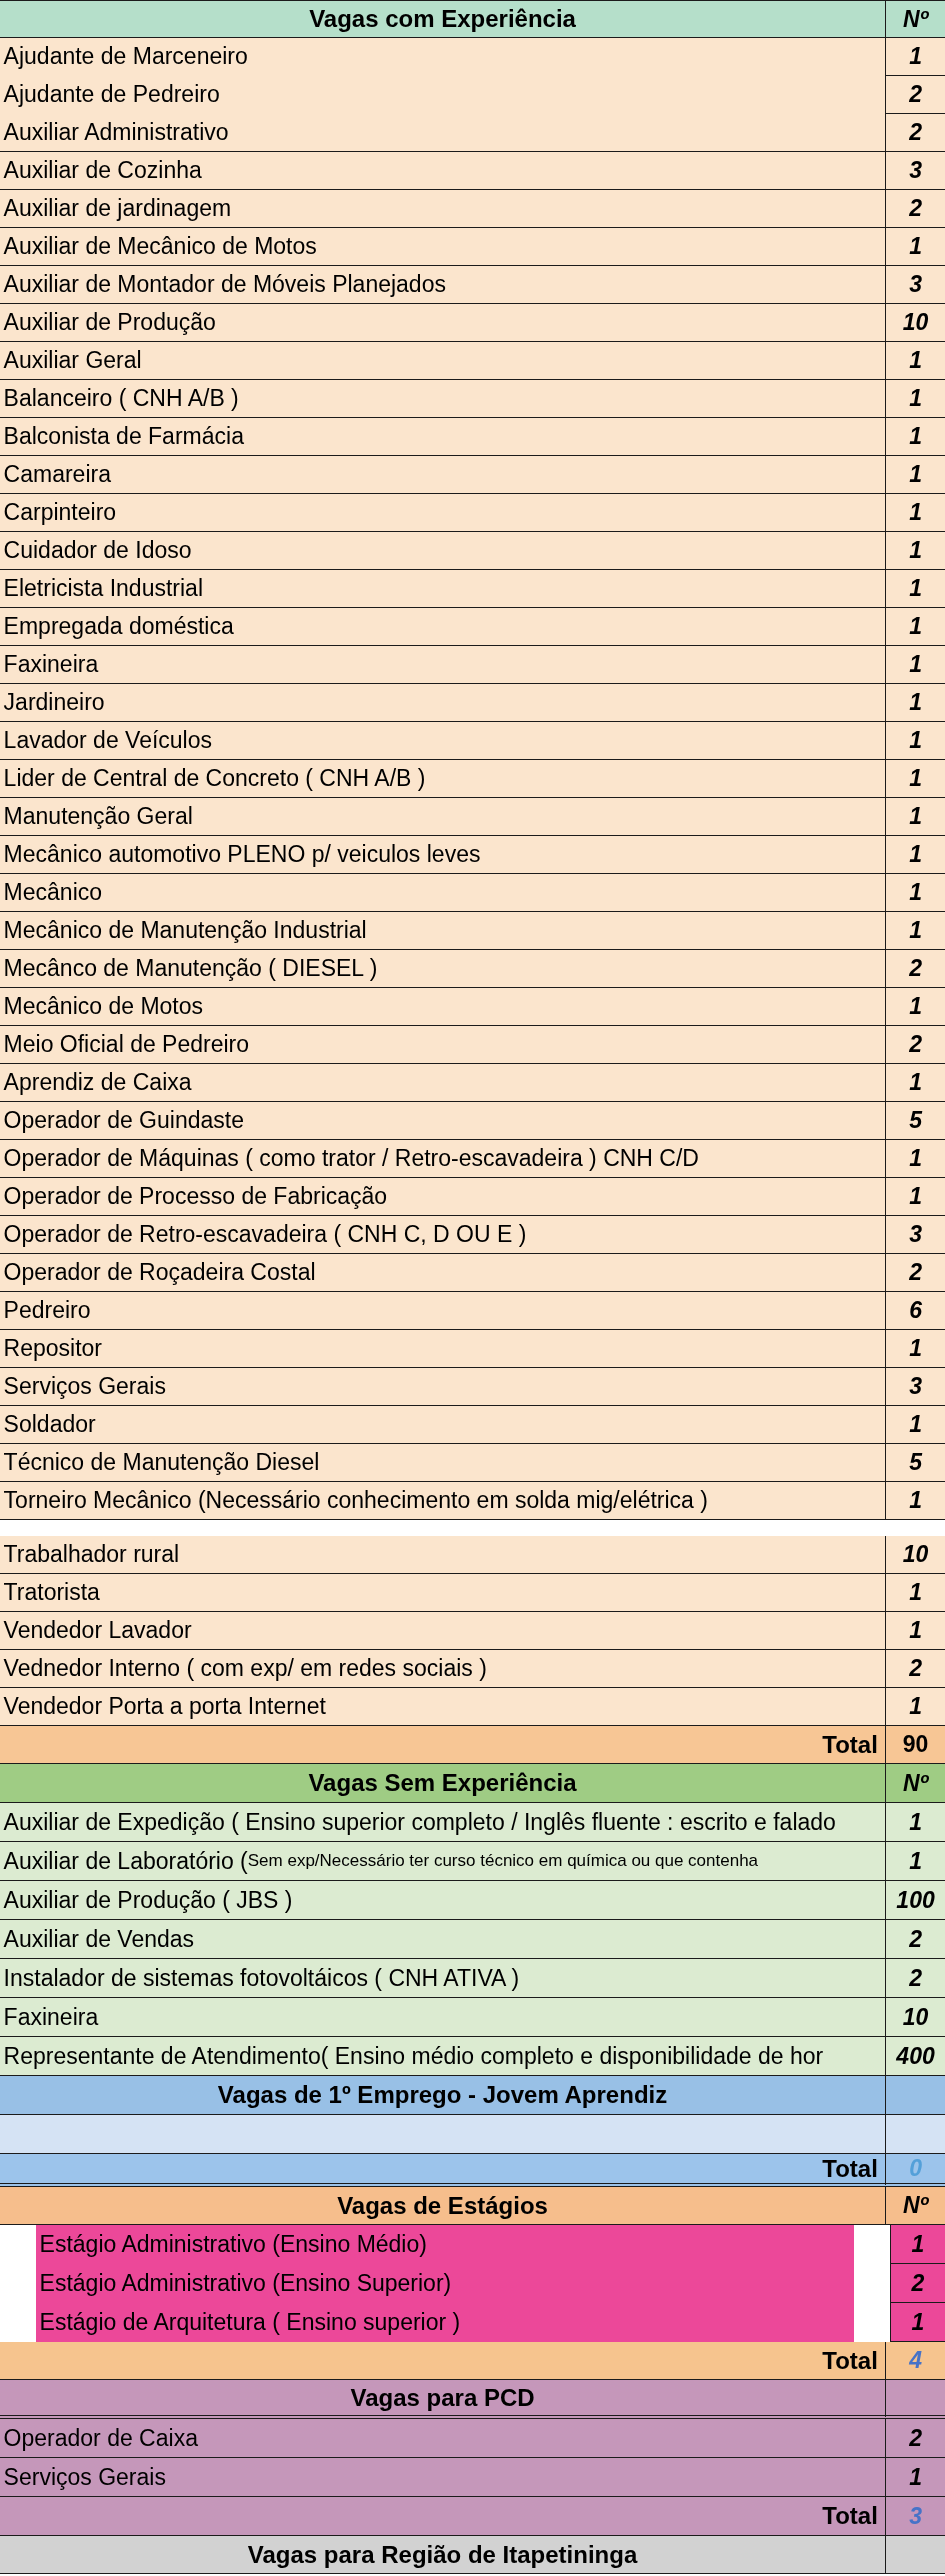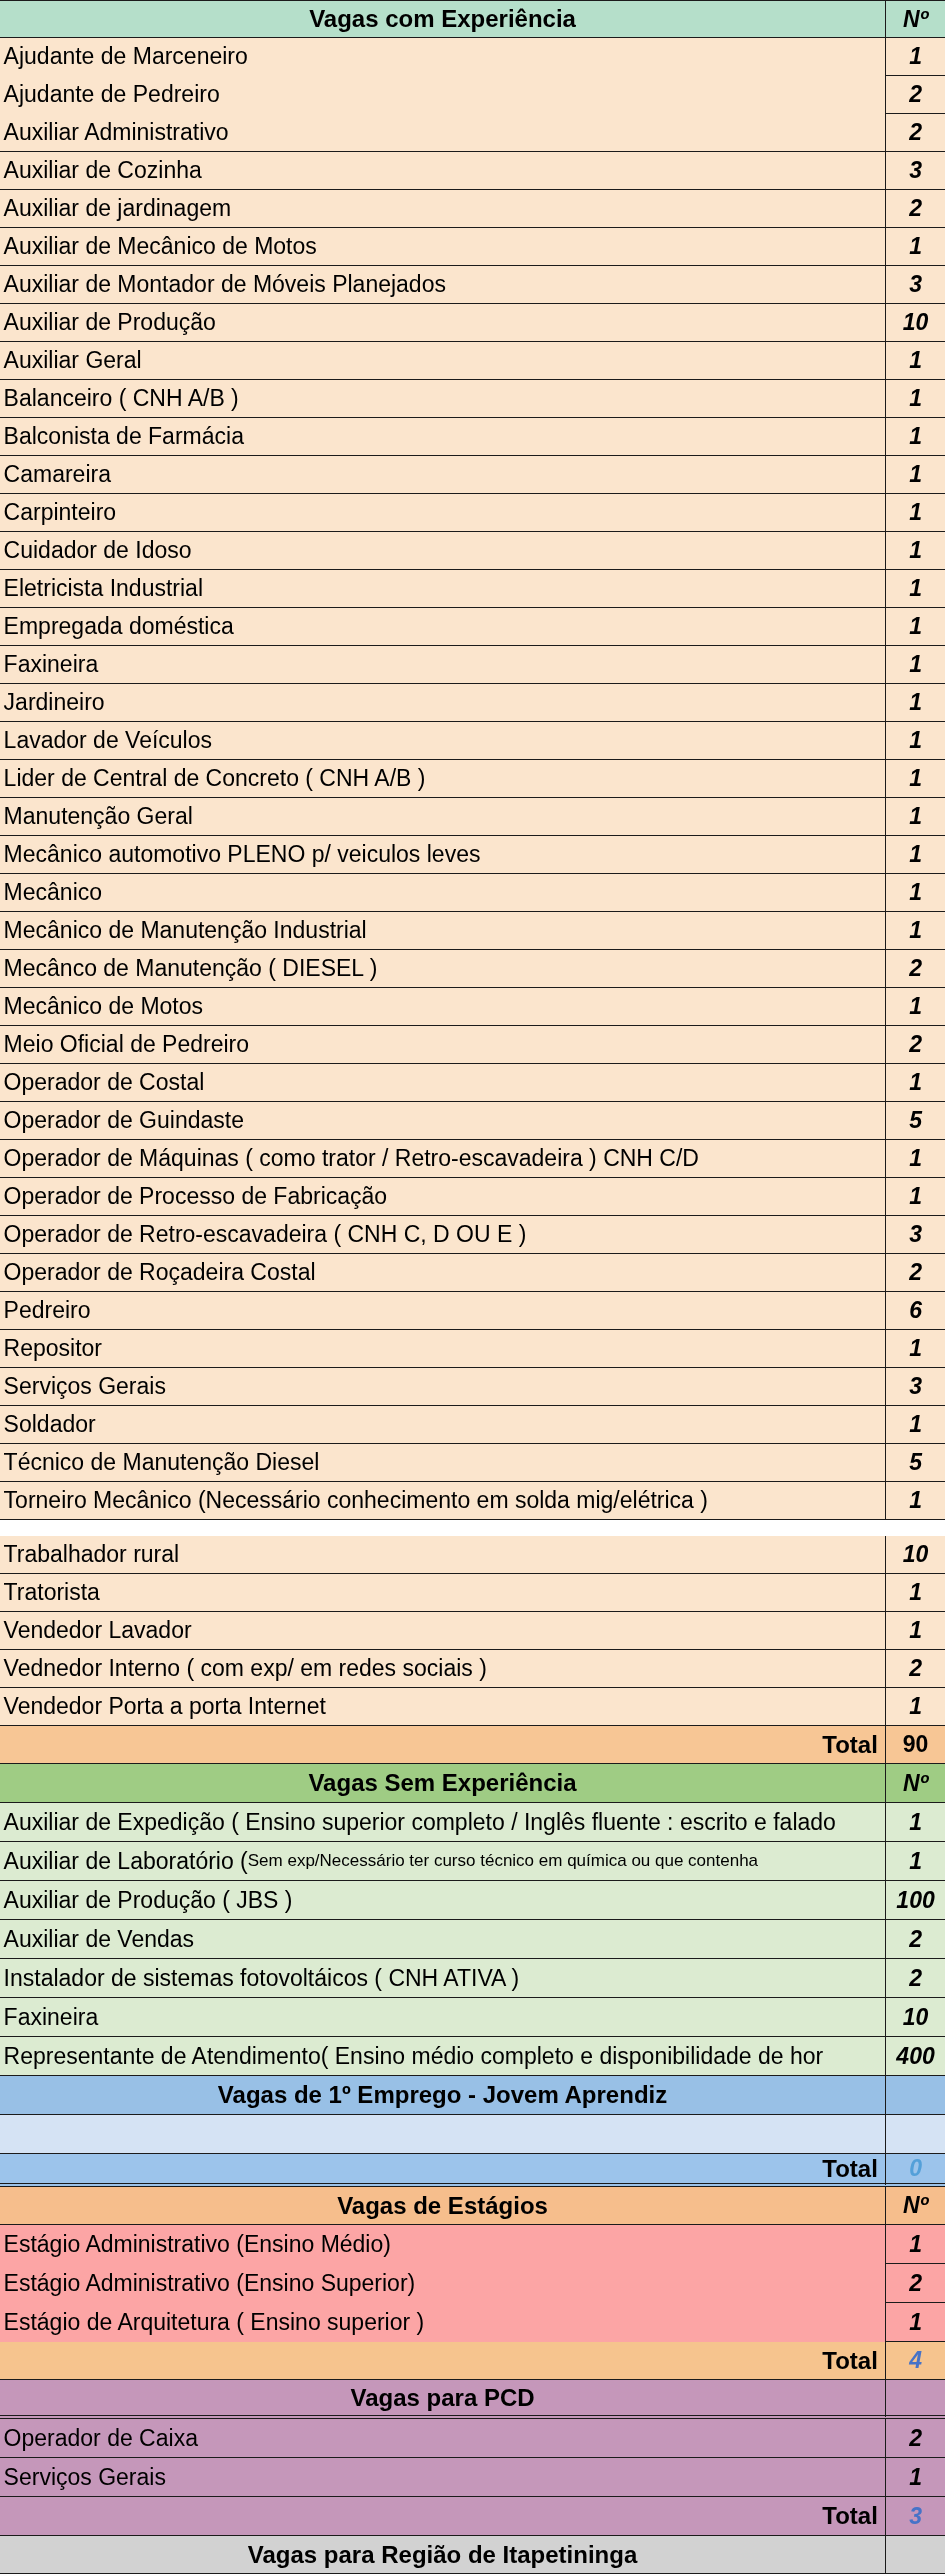--- a/index.html
+++ b/index.html
@@ -31,21 +31,21 @@
   .s1 .header-row .cell{background:#B5DFCA;}
   .s1 .body-row   .cell{background:#FBE5CD;}
   .s1 .total-row  .cell{background:#F7C695;}
   .s2 .header-row .cell{background:#9FCC84;}
   .s2 .body-row   .cell{background:#DCEBD1;}
   .s2 .total-row  .cell{background:#AFD59B;}
   .s3 .header-row .cell{background:#98C0E6;}
   .s3 .body-row   .cell{background:#D5E3F4;}
   .s3 .total-row  .cell{background:#9CC4EB;}
   .s4 .header-row .cell{background:#F6BE8C;}
-  .s4 .body-row   .cell{background:#fca5a5;}
+  .s4 .body-row   .cell{background:#ec4899;margin-left:36px;}
   .s4 .total-row  .cell{background:#F6C48E;}
   .s5 .header-row .cell{background:#C597BA;}
   .s5 .body-row   .cell{background:#C597BA;}
   .s5 .total-row  .cell{background:#C597BA;}
   .s6 .header-row .cell{background:#D2D2D2;}
 </style>
 </head>
 <body>
 
 <div class="sheet" id="sheet">
@@ -269,21 +269,21 @@
       <div class="row body-row" style="height: 38px;">
         <div class="cell lbl">
           <span>Meio Oficial de Pedreiro</span>
         </div>
         <div class="cell num">
           <span>2</span>
         </div>
       </div>
       <div class="row body-row" style="height: 38px;">
         <div class="cell lbl">
-          <span>Operador de Costal</span>
+          <span>Aprendiz de Caixa</span>
         </div>
         <div class="cell num">
           <span>1</span>
         </div>
       </div>
       <div class="row body-row" style="height: 38px;">
         <div class="cell lbl">
           <span>Operador de Guindaste</span>
         </div>
         <div class="cell num">

